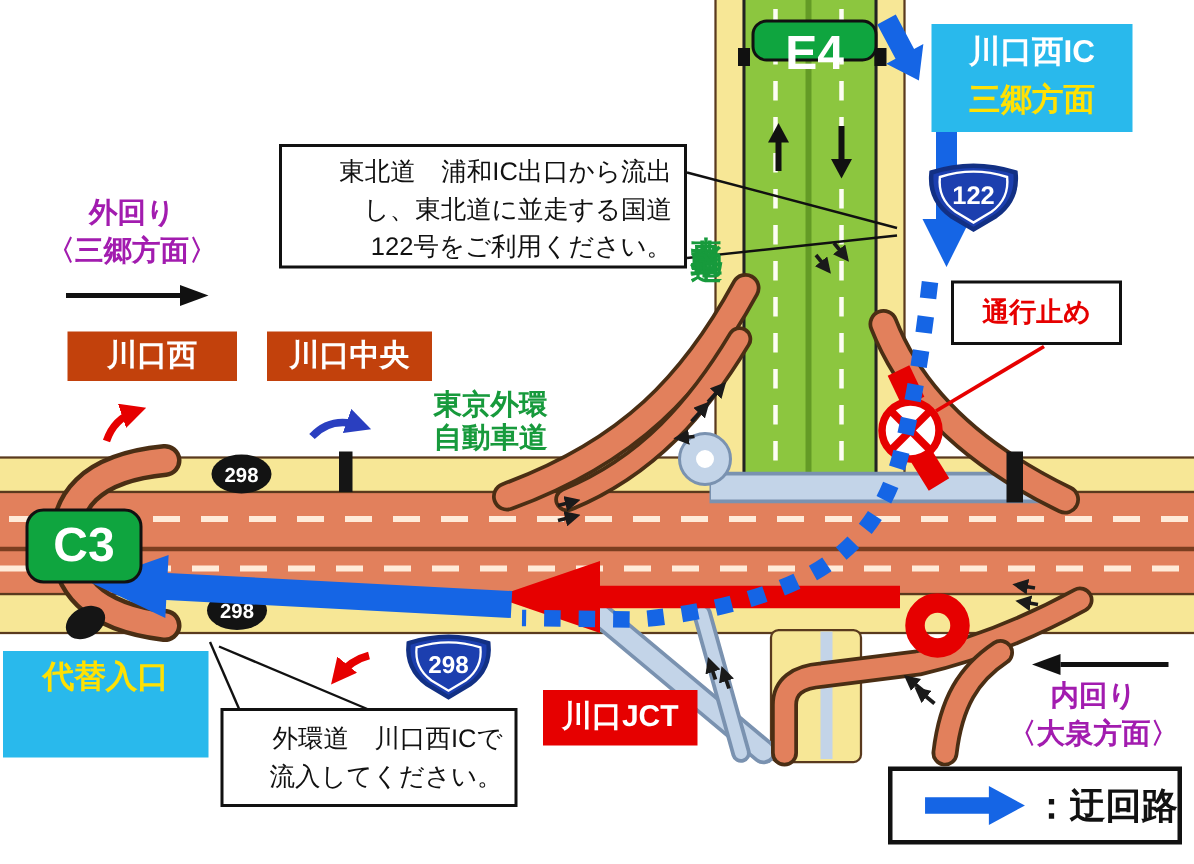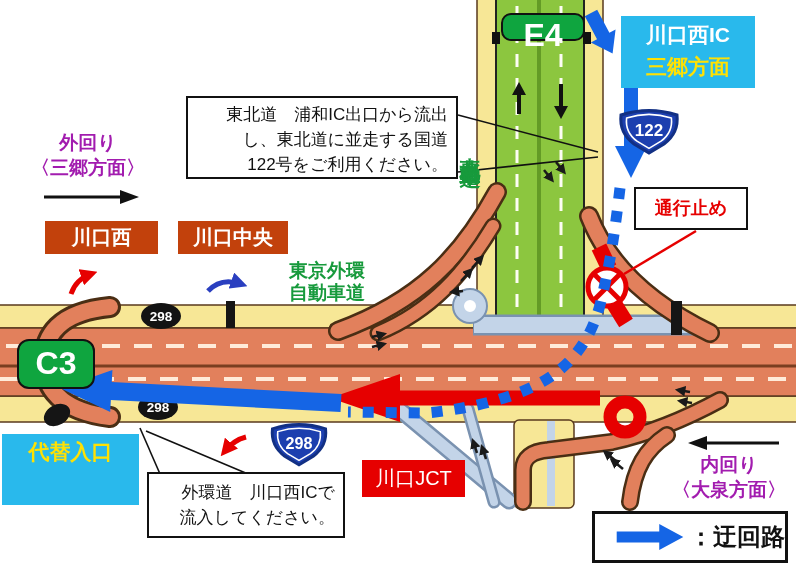--- a/index.html
+++ b/index.html
@@ -15,21 +15,21 @@
   .cyanbox .nm{color:#fff;display:block;}
   .cyanbox .role{color:#FFE103;display:block;}
   .badge{background:#0FA53F;border:2.5px solid #111;border-radius:10px;color:#fff;
          font-weight:700;text-align:center;}
   .dirlabel{color:#a21caf;font-weight:700;font-size:19px;line-height:25px;text-align:center;white-space:nowrap;}
   .greentext{color:#179A3C;font-weight:700;font-size:19px;line-height:22px;text-align:center;white-space:nowrap;}
   .vtext{color:#179A3C;font-weight:700;font-size:21px;letter-spacing:2px;
          writing-mode:vertical-rl;text-orientation:upright;line-height:24px;}
   .closurebox{background:#fff;border:2.5px solid #111;color:#E60000;font-weight:700;
               font-size:18px;text-align:center;white-space:nowrap;}
-  .jctbox{background:#E60000;color:#fff;font-weight:400;font-size:20px;text-align:center;white-space:nowrap;}
+  .jctbox{background:#E60000;color:#fff;font-weight:700;font-size:20px;text-align:center;white-space:nowrap;}
   .legendbox{background:#fff;border:3px solid #111;display:flex;align-items:center;padding-left:18px;}
   .legendbox .lbl{font-size:24px;font-weight:700;color:#111;margin-left:2px;white-space:nowrap;}
 </style>
 </head>
 <body>
 
 <div id="stage">
 
 <svg class="base" width="796" height="576" viewBox="0 0 796 576">
   <defs>

